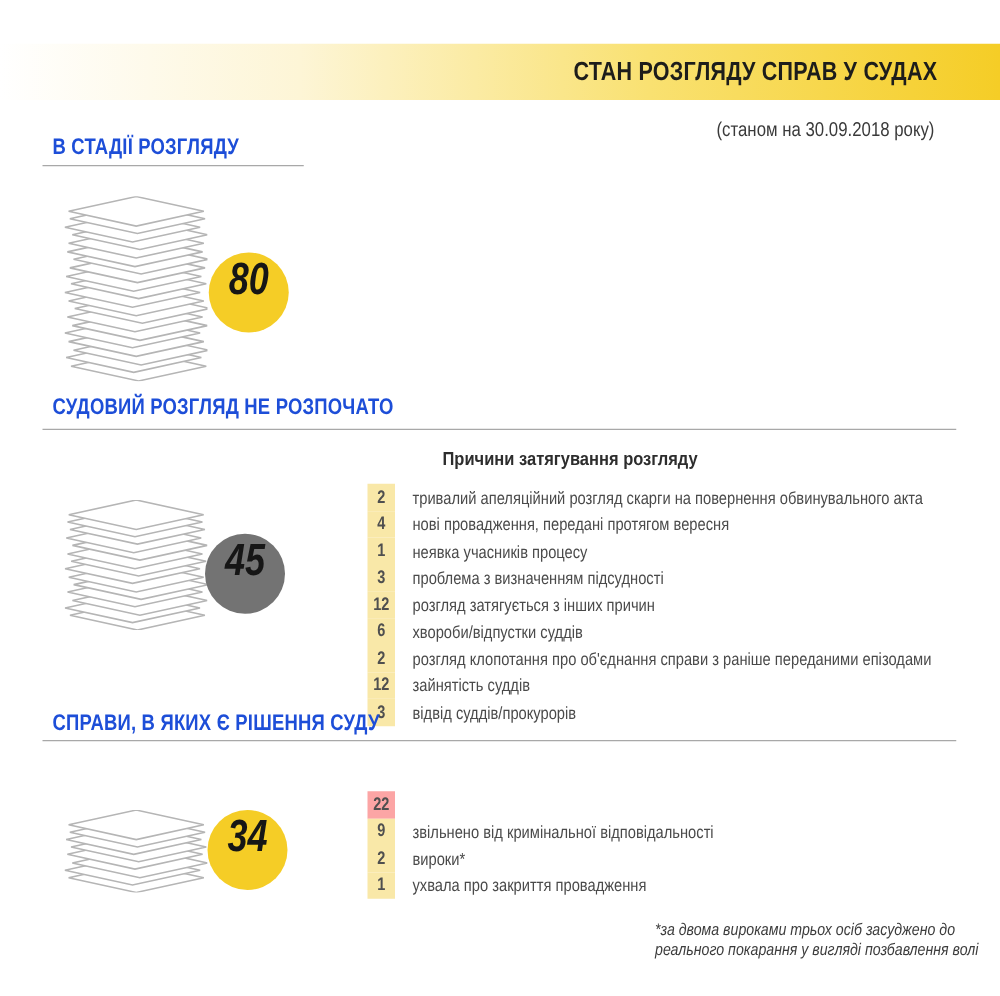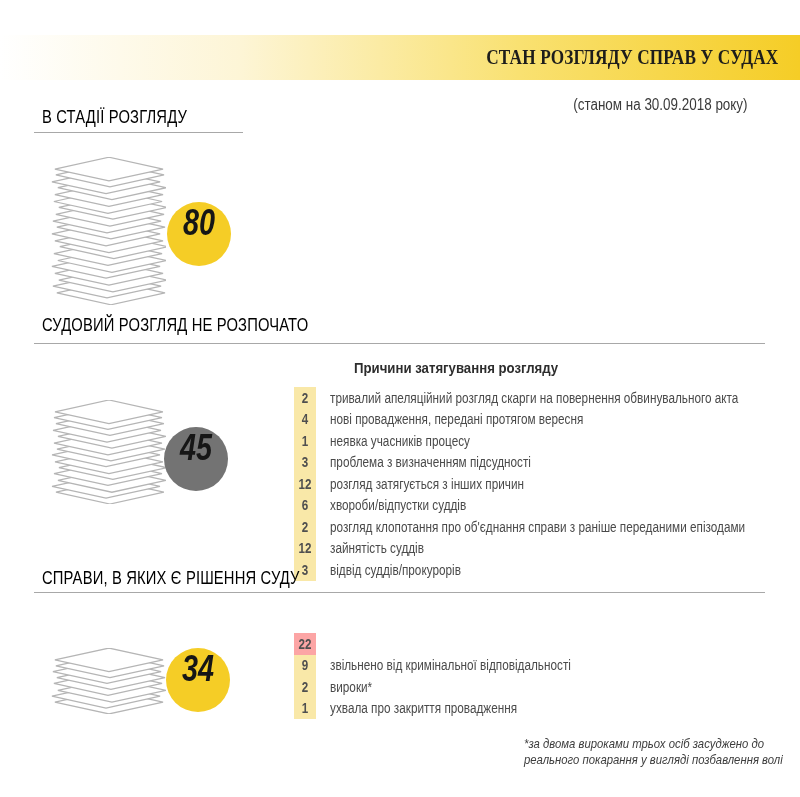--- a/index.html
+++ b/index.html
@@ -10,26 +10,26 @@
   .cx{display:inline-block;white-space:nowrap;transform-origin:left center;}
   .s82{transform:scaleX(0.82);}
   .s84{transform:scaleX(0.84);}
   .s80{transform:scaleX(0.80);}
   .s88{transform:scaleX(0.88);}
   .or{transform-origin:right center;}
   .oc{transform-origin:center center;}
 
   .topbar{position:absolute;top:35px;left:0;width:800px;height:45px;
     background:linear-gradient(90deg,#ffffff 0%,#fdf5d6 30%,#f9e171 65%,#f5cd26 100%);
-    display:flex;align-items:center;justify-content:flex-end;padding-right:22px;box-sizing:border-box;font-family:Liberation Serif, serif;}
+    display:flex;align-items:center;justify-content:flex-end;padding-right:50px;box-sizing:border-box;}
   .topbar .title{font-size:21px;font-weight:bold;color:#1d1d1b;letter-spacing:.2px;}
 
   .date-note{position:absolute;top:96px;right:52px;font-size:16px;color:#3a3a3a;text-align:center;}
 
-  .sec-head{position:absolute;left:42px;font-size:18px;font-weight:normal;color:#000000;letter-spacing:.2px;}
+  .sec-head{position:absolute;left:42px;font-size:18px;font-weight:bold;color:#1d4ed8;letter-spacing:.2px;}
   .rule{position:absolute;height:1px;background:#a8a8a8;}
 
   .stack{position:absolute;left:48px;}
 
   .badge{position:absolute;width:64px;height:64px;border-radius:50%;
     display:flex;align-items:flex-start;justify-content:center;font-style:italic;}
   .badge span{font-size:36px;font-weight:bold;color:#161616;}
 
   .list-title{position:absolute;left:322px;font-size:15px;font-weight:bold;color:#2d2d2d;}
 

